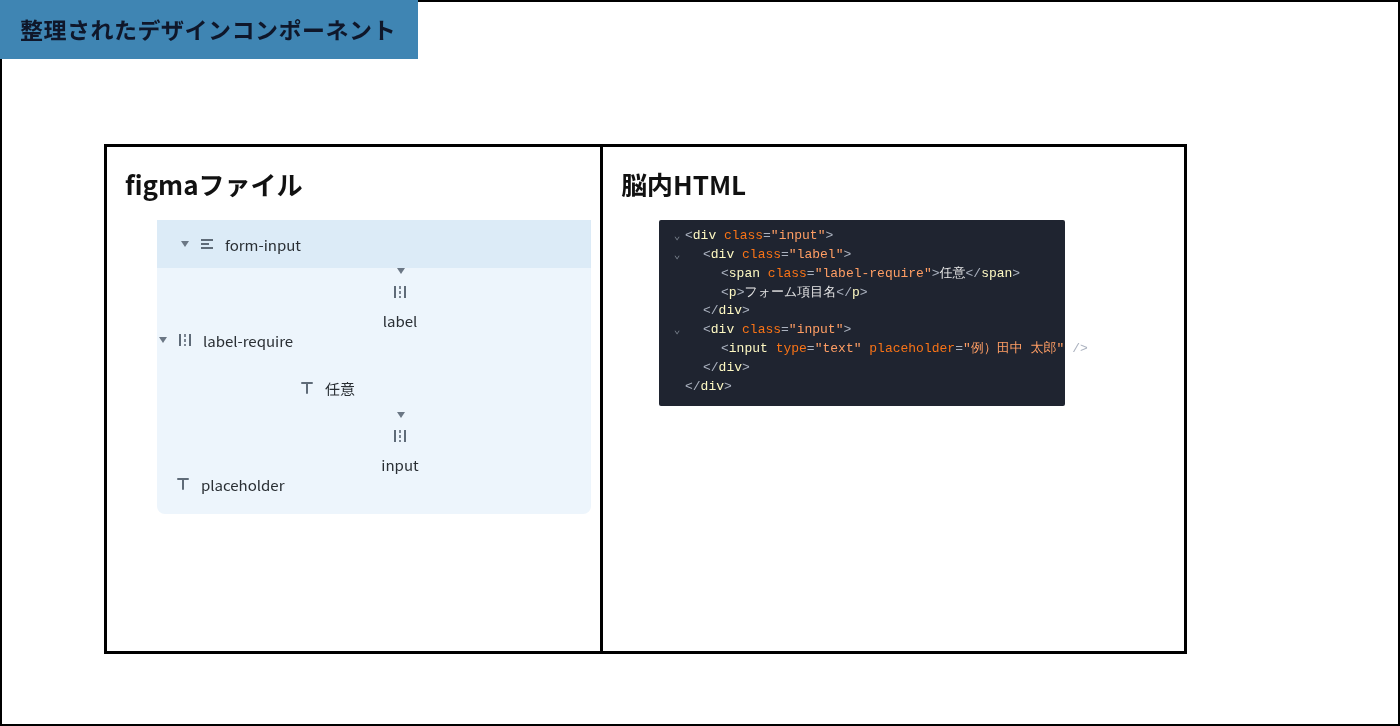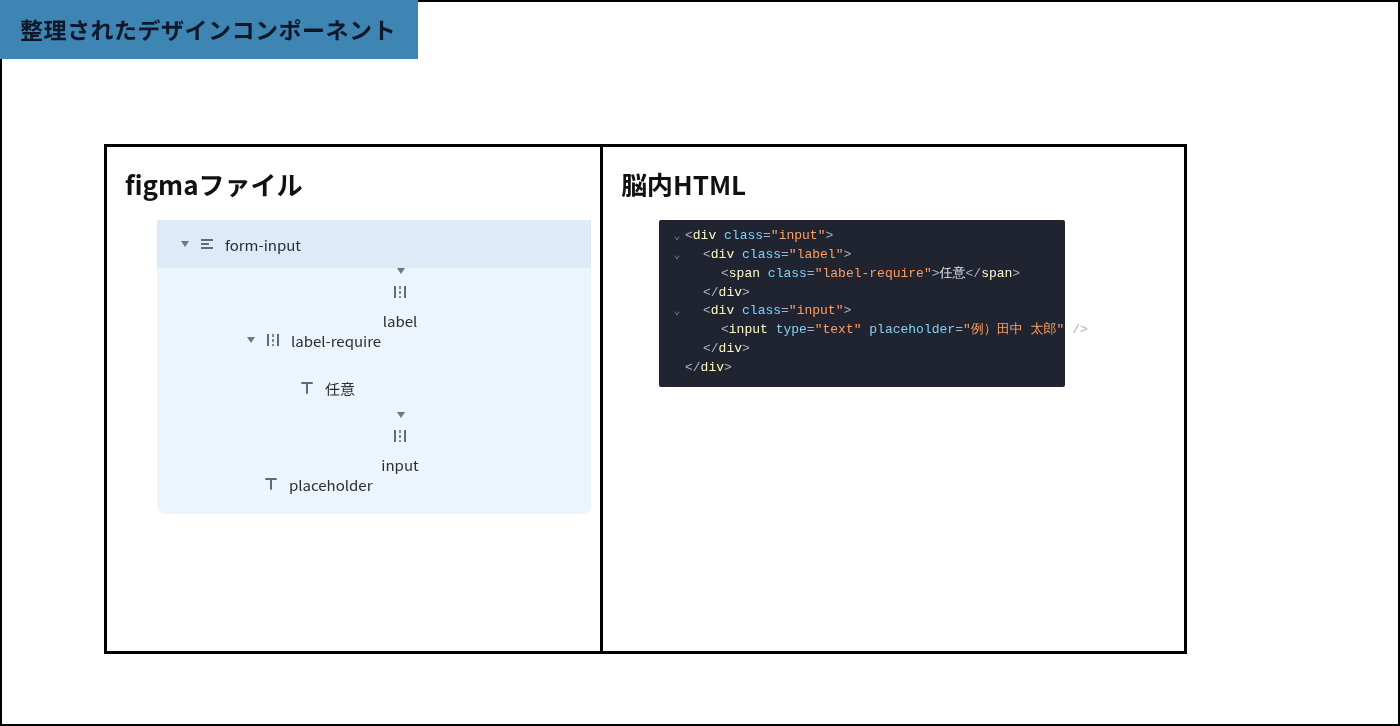--- a/index.html
+++ b/index.html
@@ -73,21 +73,21 @@
   .icon {
     display: inline-flex;
     flex: 0 0 auto;
     color: #5f6b78;
   }
   .icon svg { display: block; }
   .row-label { color: #2a2f34; }
 
   .ind0 { padding-left: 22px; }
   .ind1 { padding-left: 52px; flex-direction: column; }
-  .ind2 { padding-left: 88px; }
+  .ind2 { }
   .ind3 { padding-left: 124px; }
 
   
   .code-wrap {
     margin: 0 18px 0 56px;
     width: 406px;
     background: #1f2430;
     border-radius: 2px;
     padding: 7px 10px 9px 10px;
     font-family: ui-monospace, SFMono-Regular, Menlo, Consolas, "Liberation Mono", monospace;
@@ -109,21 +109,21 @@
     user-select: none;
     padding-top: 2px;
   }
   .code-text { flex: 1 1 auto; }
 
   .c-indent1 { padding-left: 0;   }
   .c-indent2 { padding-left: 18px; }
   .c-indent3 { padding-left: 36px; }
 
   .tok-tag  { color: #fef9c3; }     
-  .tok-attr { color: #7dd3fc; }     
+  .tok-attr { color: #f97316; }     
   .tok-str  { color: #ff9e64; }     
   .tok-text { color: #e6e6e6; }     
   .tok-pun  { color: #abb2bf; }     
 </style>
 </head>
 <body>
 
 <div class="stage">
 
   <div class="banner">
@@ -197,20 +197,21 @@
         </div>
       </div>
   </div>
 
   <div class="card right">
     <div class="card-title">脳内HTML</div>
     <div class="code-wrap" id="code">
         <div class="code-line"><span class="gutter">⌄</span><span class="code-text c-indent1"><span class="tok-pun">&lt;</span><span class="tok-tag">div</span><span class="tok-pun"> </span><span class="tok-attr">class</span><span class="tok-pun">=</span><span class="tok-str">"input"</span><span class="tok-pun">&gt;</span></span></div>
         <div class="code-line"><span class="gutter">⌄</span><span class="code-text c-indent2"><span class="tok-pun">&lt;</span><span class="tok-tag">div</span><span class="tok-pun"> </span><span class="tok-attr">class</span><span class="tok-pun">=</span><span class="tok-str">"label"</span><span class="tok-pun">&gt;</span></span></div>
         <div class="code-line"><span class="gutter"></span><span class="code-text c-indent3"><span class="tok-pun">&lt;</span><span class="tok-tag">span</span><span class="tok-pun"> </span><span class="tok-attr">class</span><span class="tok-pun">=</span><span class="tok-str">"label-require"</span><span class="tok-pun">&gt;</span><span class="tok-text">任意</span><span class="tok-pun">&lt;/</span><span class="tok-tag">span</span><span class="tok-pun">&gt;</span></span></div>
+        <div class="code-line"><span class="gutter"></span><span class="code-text c-indent3"><span class="tok-pun">&lt;</span><span class="tok-tag">p</span><span class="tok-pun">&gt;</span><span class="tok-text">フォーム項目名</span><span class="tok-pun">&lt;/</span><span class="tok-tag">p</span><span class="tok-pun">&gt;</span></span></div>
         <div class="code-line"><span class="gutter"></span><span class="code-text c-indent2"><span class="tok-pun">&lt;/</span><span class="tok-tag">div</span><span class="tok-pun">&gt;</span></span></div>
         <div class="code-line"><span class="gutter">⌄</span><span class="code-text c-indent2"><span class="tok-pun">&lt;</span><span class="tok-tag">div</span><span class="tok-pun"> </span><span class="tok-attr">class</span><span class="tok-pun">=</span><span class="tok-str">"input"</span><span class="tok-pun">&gt;</span></span></div>
         <div class="code-line"><span class="gutter"></span><span class="code-text c-indent3"><span class="tok-pun">&lt;</span><span class="tok-tag">input</span><span class="tok-pun"> </span><span class="tok-attr">type</span><span class="tok-pun">=</span><span class="tok-str">"text"</span><span class="tok-pun"> </span><span class="tok-attr">placeholder</span><span class="tok-pun">=</span><span class="tok-str">"例）田中 太郎"</span><span class="tok-pun"> /&gt;</span></span></div>
         <div class="code-line"><span class="gutter"></span><span class="code-text c-indent2"><span class="tok-pun">&lt;/</span><span class="tok-tag">div</span><span class="tok-pun">&gt;</span></span></div>
         <div class="code-line"><span class="gutter"></span><span class="code-text c-indent1"><span class="tok-pun">&lt;/</span><span class="tok-tag">div</span><span class="tok-pun">&gt;</span></span></div>
       </div>
   </div>
 
 </div>
 

